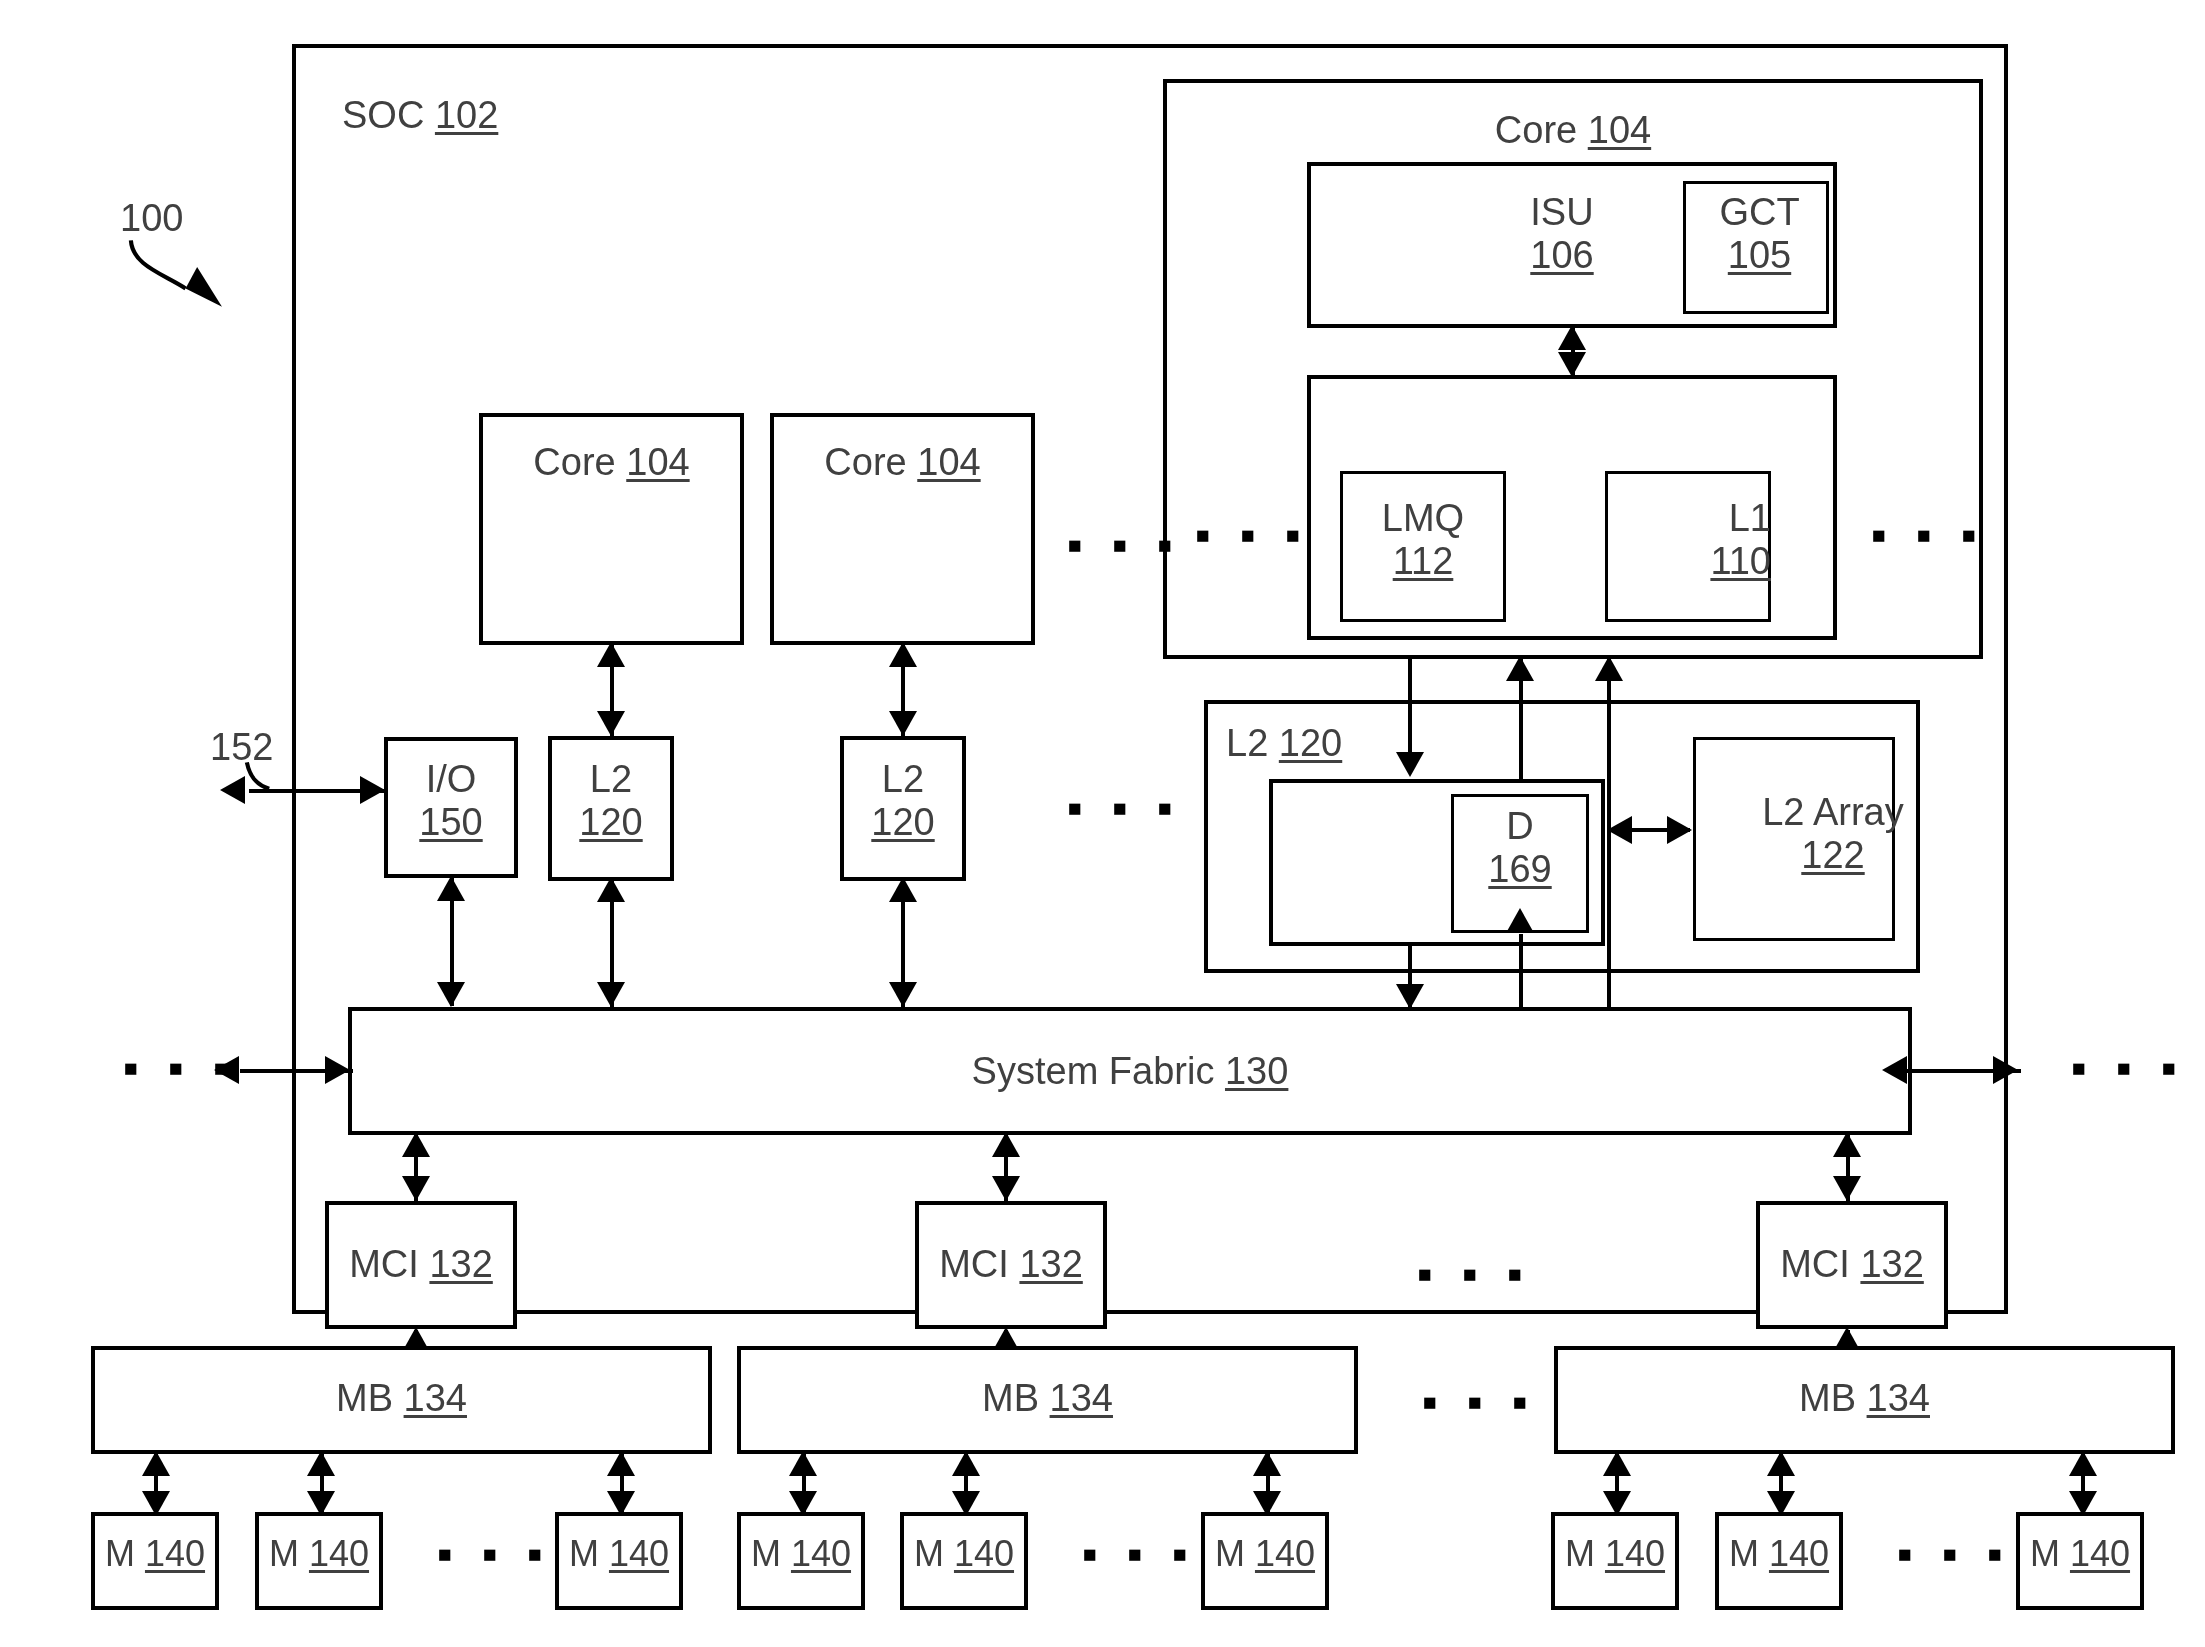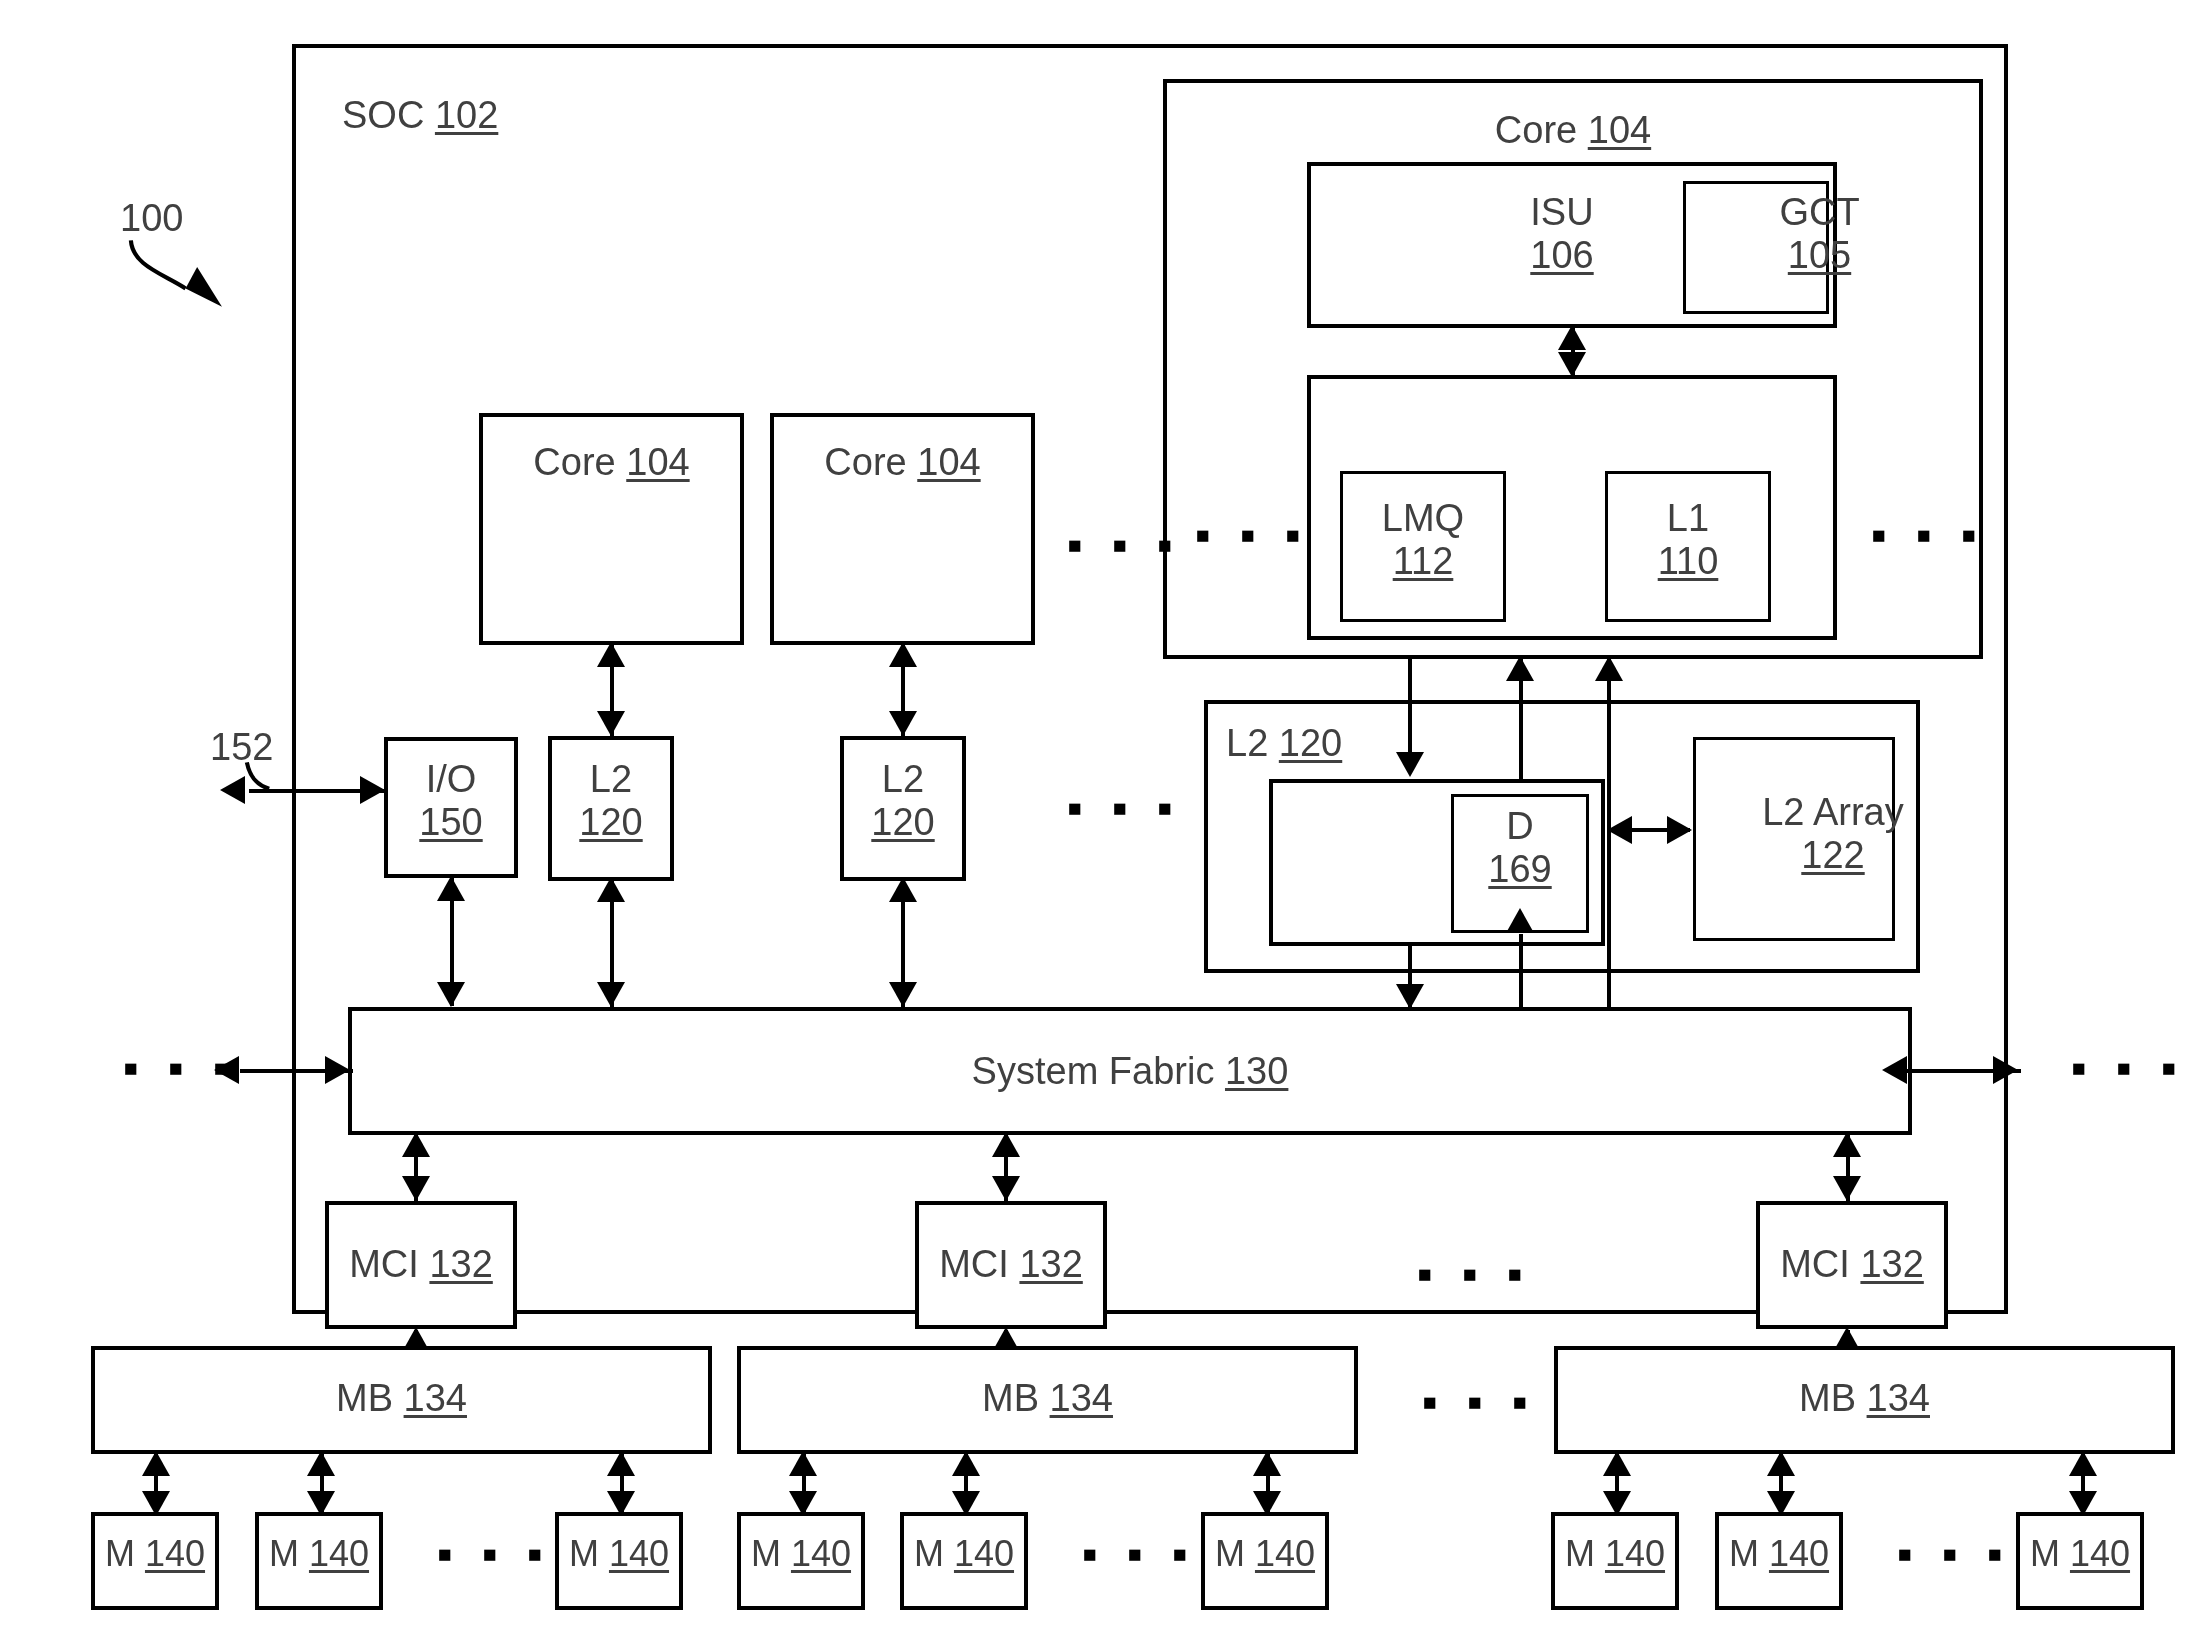--- a/index.html
+++ b/index.html
@@ -112,39 +112,39 @@
     <span class="u">104</span>
   </div>
 
   <div class="box" style="left:1307px; top:162px; width:530px; height:166px;"></div>
   <div class="lbl f-core" style="left:1508px; top:191px; width:108px;">
     <div>ISU</div>
     <div class="u">106</div>
   </div>
 
   <div class="box thin" style="left:1683px; top:181px; width:146px; height:133px;"></div>
-  <div class="lbl f-core" style="left:1739px; top:191px; width:161px;">
+  <div class="lbl f-core" style="left:1679px; top:191px; width:161px;">
     <div>GCT</div>
     <div class="u">105</div>
   </div>
 
   <div class="vline" style="left:1571px; top:327px; height:50px;"></div>
   <div class="ah ah-up" style="left:1558px; top:325px;"></div>
   <div class="ah ah-down" style="left:1558px; top:352px;"></div>
 
   <div class="box" style="left:1307px; top:375px; width:530px; height:265px;"></div>
 
   <div class="box thin" style="left:1340px; top:471px; width:166px; height:151px;"></div>
   <div class="lbl f-core" style="left:1340px; top:497px; width:166px;">
     <div>LMQ</div>
     <div class="u">112</div>
   </div>
 
   <div class="box thin" style="left:1605px; top:471px; width:166px; height:151px;"></div>
-  <div class="lbl f-core" style="left:1605px; top:497px; width:166px;">
+  <div class="lbl f-core" style="left:1605px; top:497px; width:166px;text-align:right;">
     <div>L1</div>
     <div class="u">110</div>
   </div>
 
   <div class="ellipsis" style="left:1195px; top:512px;">▪ ▪ ▪</div>
   <div class="ellipsis" style="left:1871px; top:512px;">▪ ▪ ▪</div>
   <div class="ellipsis" style="left:1067px; top:522px;">▪ ▪ ▪</div>
 
   <div class="box" style="left:479px; top:413px; width:265px; height:232px;"></div>
   <div class="lbl f-core" style="left:479px; top:441px; width:265px;">

